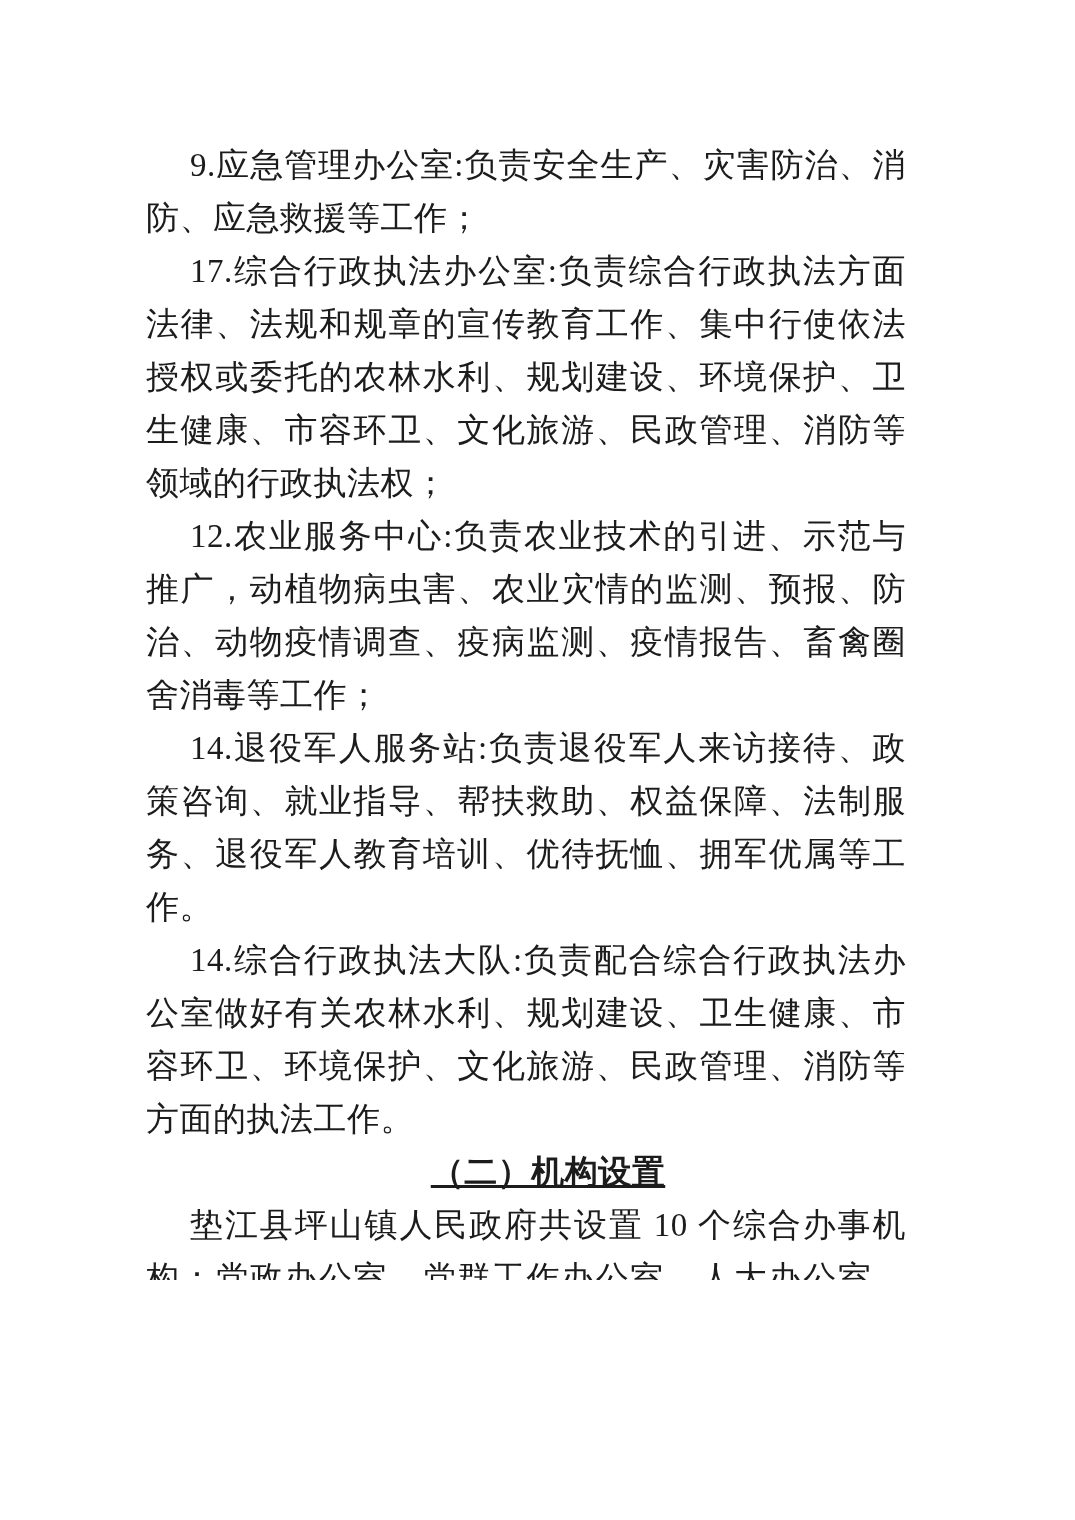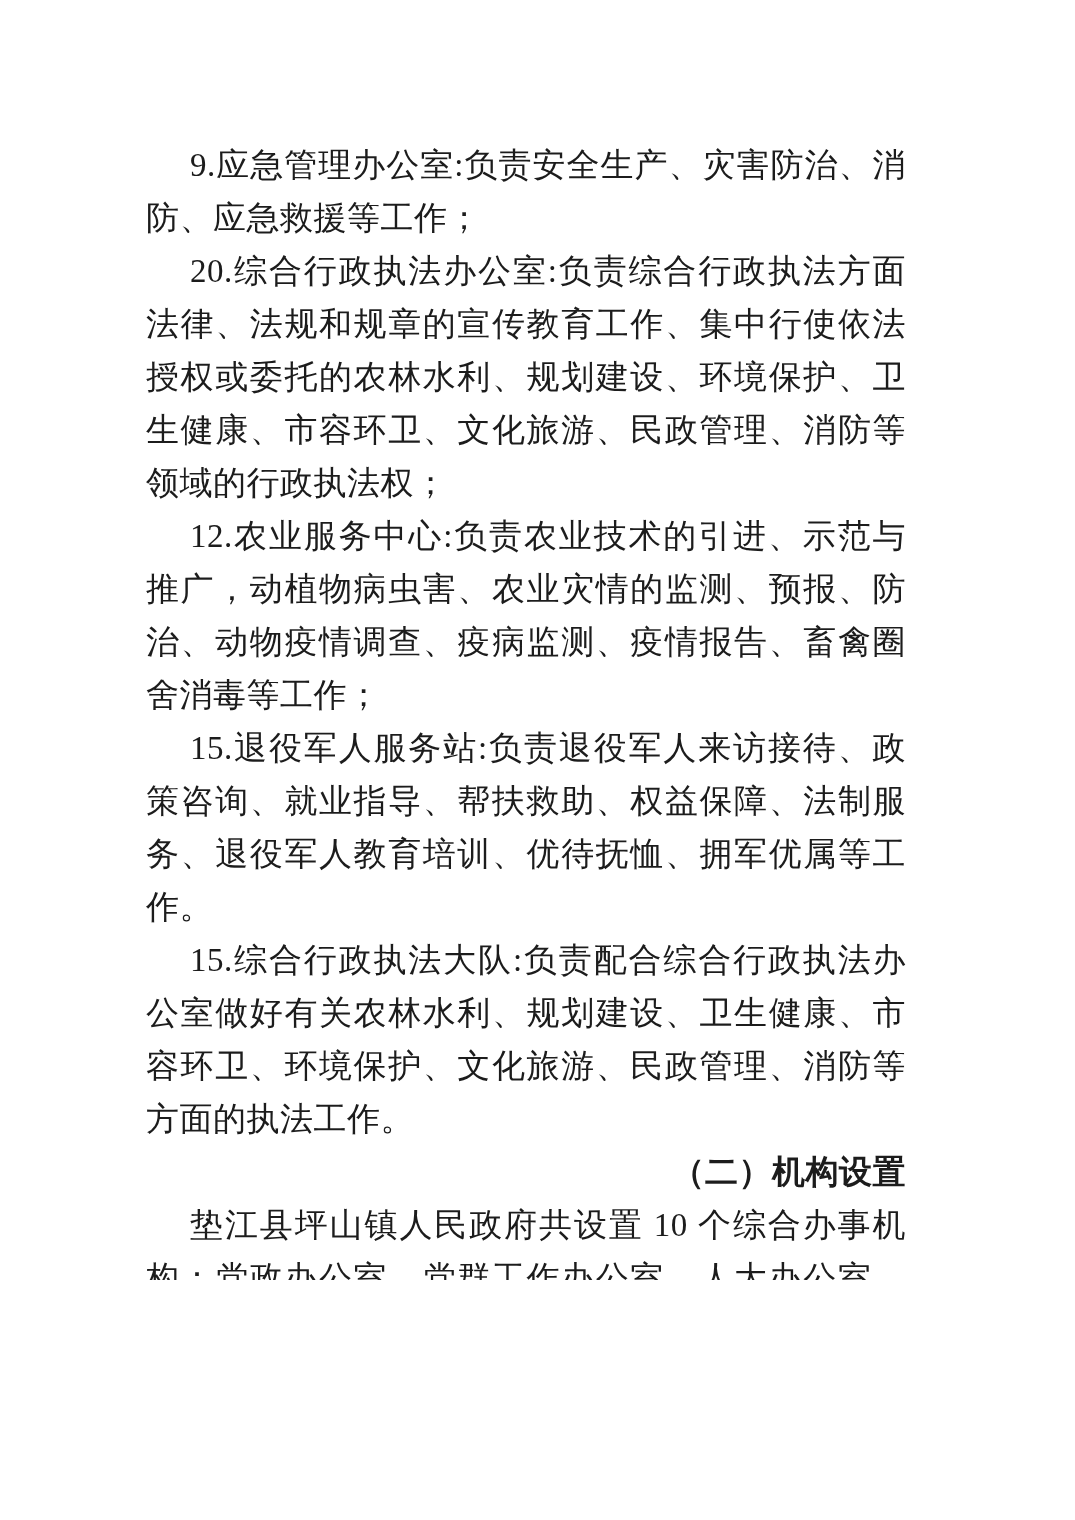--- a/index.html
+++ b/index.html
@@ -28,42 +28,43 @@
     font-size: 33px;
     line-height: 53px;
     text-align: justify;
     text-justify: inter-ideograph;
     text-indent: 44px;
     letter-spacing: 0.5px;
     word-break: break-all;
   }
   .para.heading {
     font-weight: bold;
-    text-align: right;
+    text-align: center;
+    text-decoration: underline;
   }
   .page-number {
     position: absolute;
     top: 1390px;
     left: 0;
     width: 100%;
     text-align: center;
     font-size: 24px;
     line-height: 30px;
     color: #2a2a2a;
     letter-spacing: 2px;
   }
 </style>
 </head>
 <body>
 
 <div class="page">
   <div class="doc-body">
     <p class="para">9.应急管理办公室:负责安全生产、灾害防治、消防、应急救援等工作；</p>
-    <p class="para">20.综合行政执法办公室:负责综合行政执法方面法律、法规和规章的宣传教育工作、集中行使依法授权或委托的农林水利、规划建设、环境保护、卫生健康、市容环卫、文化旅游、民政管理、消防等领域的行政执法权；</p>
+    <p class="para">17.综合行政执法办公室:负责综合行政执法方面法律、法规和规章的宣传教育工作、集中行使依法授权或委托的农林水利、规划建设、环境保护、卫生健康、市容环卫、文化旅游、民政管理、消防等领域的行政执法权；</p>
     <p class="para">12.农业服务中心:负责农业技术的引进、示范与推广，动植物病虫害、农业灾情的监测、预报、防治、动物疫情调查、疫病监测、疫情报告、畜禽圈舍消毒等工作；</p>
-    <p class="para">15.退役军人服务站:负责退役军人来访接待、政策咨询、就业指导、帮扶救助、权益保障、法制服务、退役军人教育培训、优待抚恤、拥军优属等工作。</p>
-    <p class="para">15.综合行政执法大队:负责配合综合行政执法办公室做好有关农林水利、规划建设、卫生健康、市容环卫、环境保护、文化旅游、民政管理、消防等方面的执法工作。</p>
+    <p class="para">14.退役军人服务站:负责退役军人来访接待、政策咨询、就业指导、帮扶救助、权益保障、法制服务、退役军人教育培训、优待抚恤、拥军优属等工作。</p>
+    <p class="para">14.综合行政执法大队:负责配合综合行政执法办公室做好有关农林水利、规划建设、卫生健康、市容环卫、环境保护、文化旅游、民政管理、消防等方面的执法工作。</p>
     <p class="para heading">（二）机构设置</p>
     <p class="para">垫江县坪山镇人民政府共设置 10 个综合办事机构：党政办公室、党群工作办公室、人大办公室、经济发展办公室、</p>
   </div>
 
   <div class="page-number">– 2 –</div>
 </div>
 
 </body></html>

